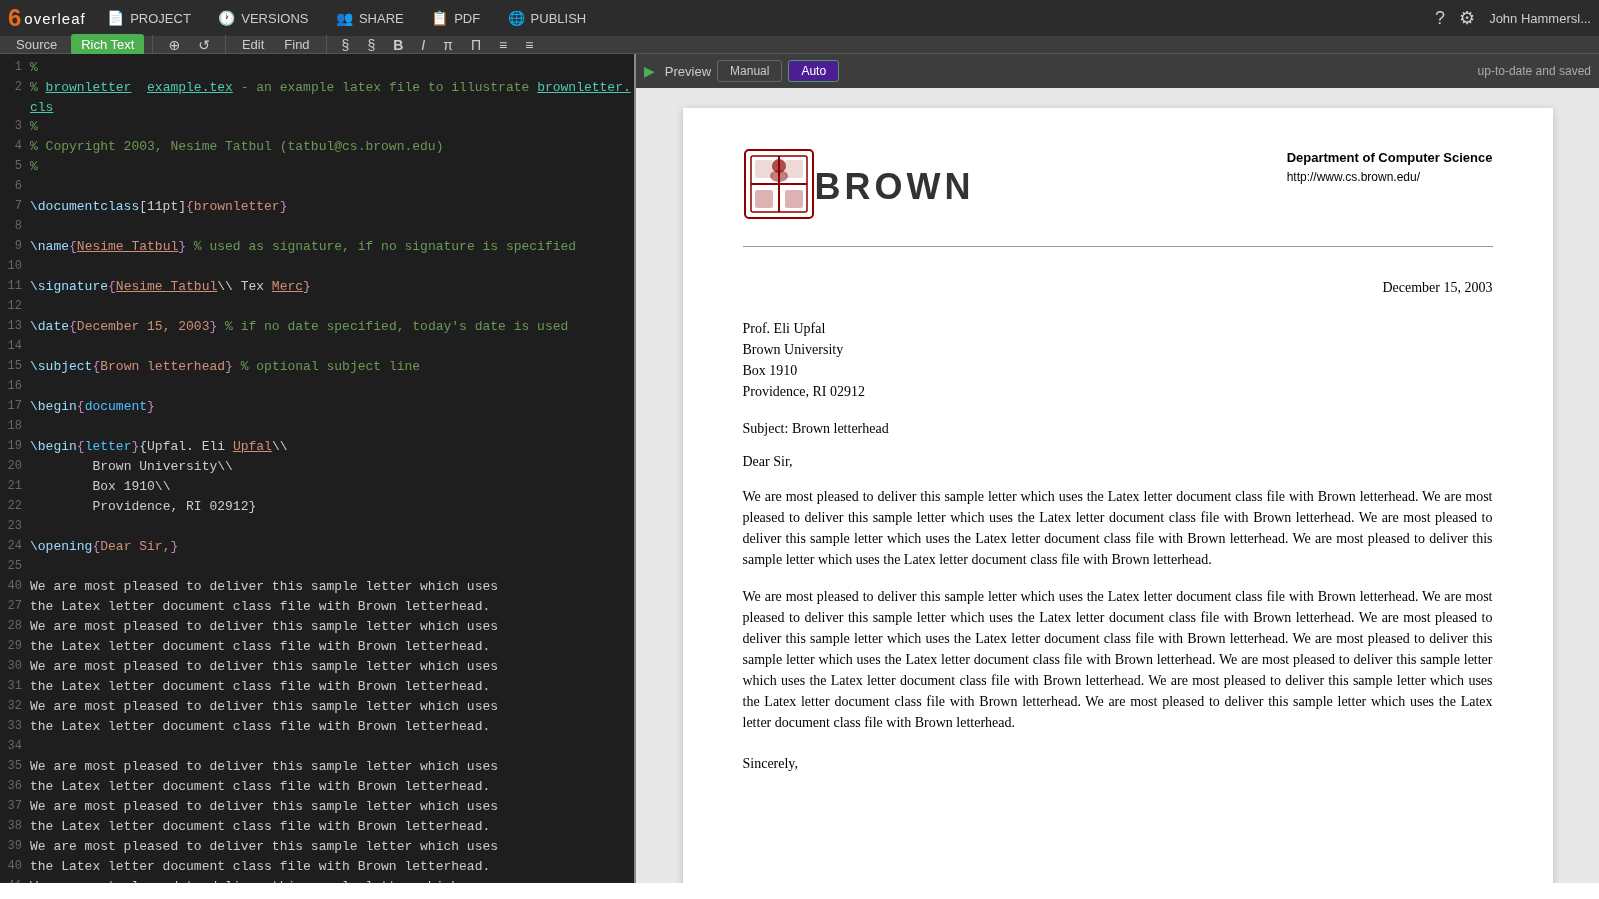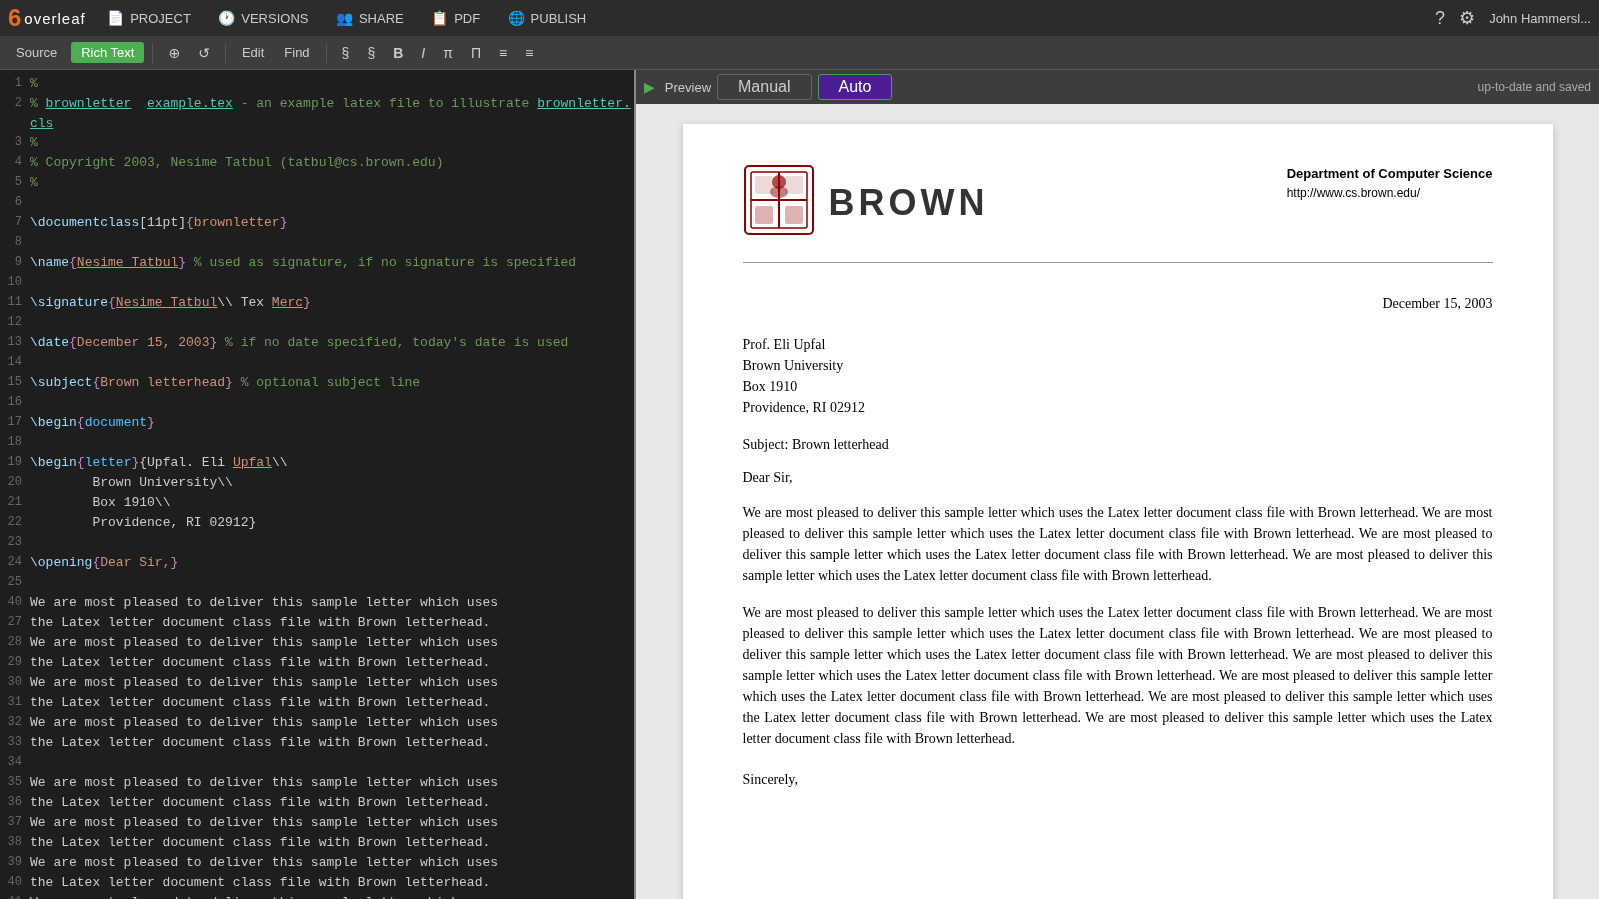--- a/index.html
+++ b/index.html
@@ -37,21 +37,21 @@
       display: flex;
       align-items: center;
       gap: 14px;
       color: #ccc;
       font-size: 13px;
     }
 
     
     #toolbar {
       background: #3d3d3d;
-      height: 34px;
+      height: 18px;
       display: flex;
       align-items: center;
       padding: 0 6px;
       gap: 4px;
       border-bottom: 1px solid #555;
     }
     .tab-btn {
       font-size: 13px;
       padding: 3px 10px;
       border-radius: 3px;
@@ -178,22 +178,22 @@
       display: flex;
       align-items: center;
       padding: 0 8px;
       gap: 6px;
     }
     .preview-label {
       color: #ccc;
       font-size: 13px;
     }
     .preview-mode-btn {
-      font-size: 16px;
-      padding: 3px 20px;
+      font-size: 12px;
+      padding: 3px 12px;
       border-radius: 3px;
       cursor: pointer;
       color: #ccc;
       background: transparent;
       border: 1px solid #666;
     }
     .preview-mode-btn.active {
       background: #4c1d95;
       color: #fff;
       border-color: #4a9d5c;
@@ -230,21 +230,20 @@
       display: flex;
       align-items: flex-start;
       margin-bottom: 30px;
       border-bottom: 1px solid #999;
       padding-bottom: 20px;
     }
 
     .brown-logo {
       display: flex;
       align-items: center;
-      gap: 14px;
     }
 
     .brown-shield {
       width: 72px;
       height: 78px;
     }
 
     .brown-text {
       font-size: 36px;
       font-weight: bold;

